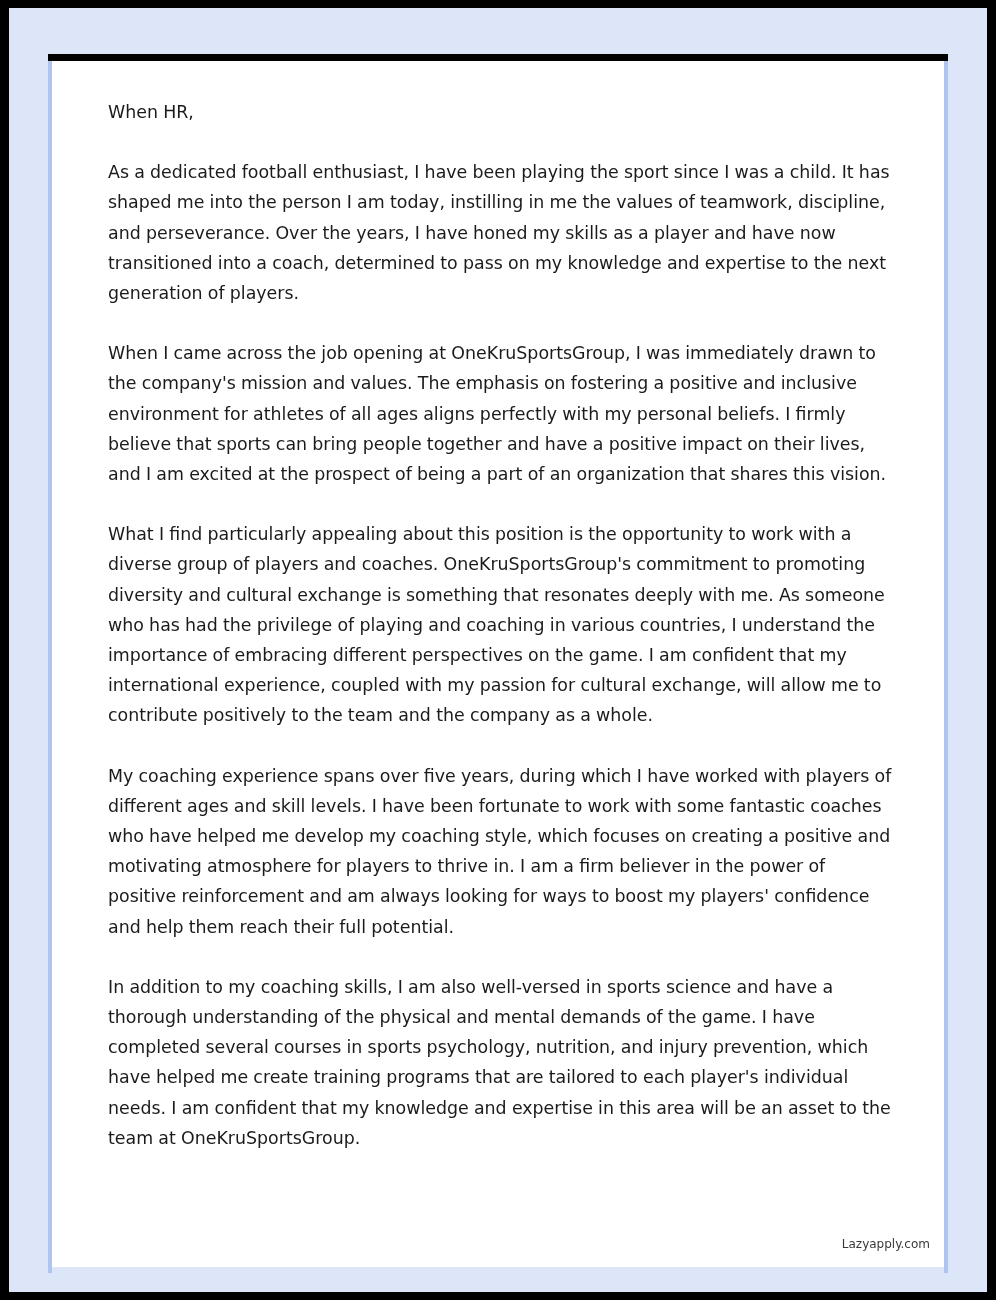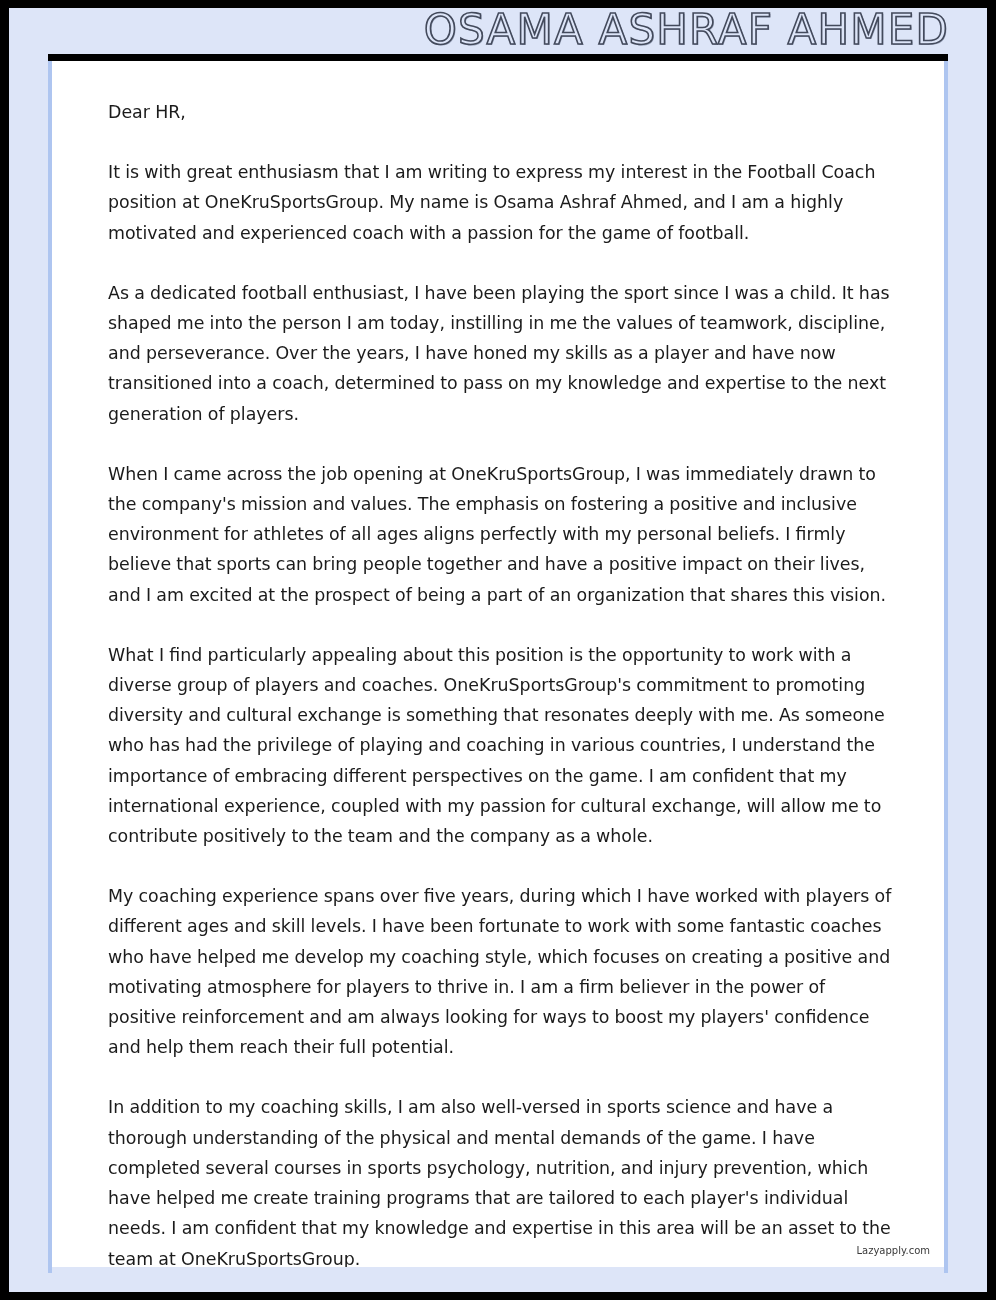--- a/index.html
+++ b/index.html
@@ -106,49 +106,45 @@
     word-spacing: -0.3px;
   }
   .letter-paragraph:last-child { margin-bottom: 16px; }
 
   #salutation { margin-bottom: 30px; }
 
   
   #watermark {
     position: absolute;
     right: 14px;
-    bottom: 8px;
+    bottom: 15px;
     font-family: "DejaVu Sans", sans-serif;
-    font-size: 10px;
+    font-size: 12px;
     line-height: 16px;
     color: #3a3a3a;
     white-space: nowrap;
   }
 </style>
 </head>
 <body>
 
 <div id="page-frame">
 
-  <div id="header-band">
-    <div id="header-name">OSAMA ASHRAF AHMED</div>
-  </div>
 
   <div id="header-rule"></div>
 
   <div id="sheet-edge-left" class="sheet-edge"></div>
   <div id="sheet-edge-right" class="sheet-edge"></div>
 
   <div id="letter-sheet">
 
     <div id="letter-body">
 
-      <p id="salutation" class="letter-paragraph">Dear HR,</p>
+      <p id="salutation" class="letter-paragraph">When HR,</p>
 
-      <p class="letter-paragraph">It is with great enthusiasm that I am writing to express my interest in the Football Coach position at OneKruSportsGroup. My name is Osama Ashraf Ahmed, and I am a highly motivated and experienced coach with a passion for the game of football.</p>
 
       <p class="letter-paragraph">As a dedicated football enthusiast, I have been playing the sport since I was a child. It has shaped me into the person I am today, instilling in me the values of teamwork, discipline, and perseverance. Over the years, I have honed my skills as a player and have now transitioned into a coach, determined to pass on my knowledge and expertise to the next generation of players.</p>
 
       <p class="letter-paragraph">When I came across the job opening at OneKruSportsGroup, I was immediately drawn to the company's mission and values. The emphasis on fostering a positive and inclusive environment for athletes of all ages aligns perfectly with my personal beliefs. I firmly believe that sports can bring people together and have a positive impact on their lives, and I am excited at the prospect of being a part of an organization that shares this vision.</p>
 
       <p class="letter-paragraph">What I find particularly appealing about this position is the opportunity to work with a diverse group of players and coaches. OneKruSportsGroup's commitment to promoting diversity and cultural exchange is something that resonates deeply with me. As someone who has had the privilege of playing and coaching in various countries, I understand the importance of embracing different perspectives on the game. I am confident that my international experience, coupled with my passion for cultural exchange, will allow me to contribute positively to the team and the company as a whole.</p>
 
       <p class="letter-paragraph">My coaching experience spans over five years, during which I have worked with players of different ages and skill levels. I have been fortunate to work with some fantastic coaches who have helped me develop my coaching style, which focuses on creating a positive and motivating atmosphere for players to thrive in. I am a firm believer in the power of positive reinforcement and am always looking for ways to boost my players' confidence and help them reach their full potential.</p>
 
       <p class="letter-paragraph">In addition to my coaching skills, I am also well-versed in sports science and have a thorough understanding of the physical and mental demands of the game. I have completed several courses in sports psychology, nutrition, and injury prevention, which have helped me create training programs that are tailored to each player's individual needs. I am confident that my knowledge and expertise in this area will be an asset to the team at OneKruSportsGroup.</p>

